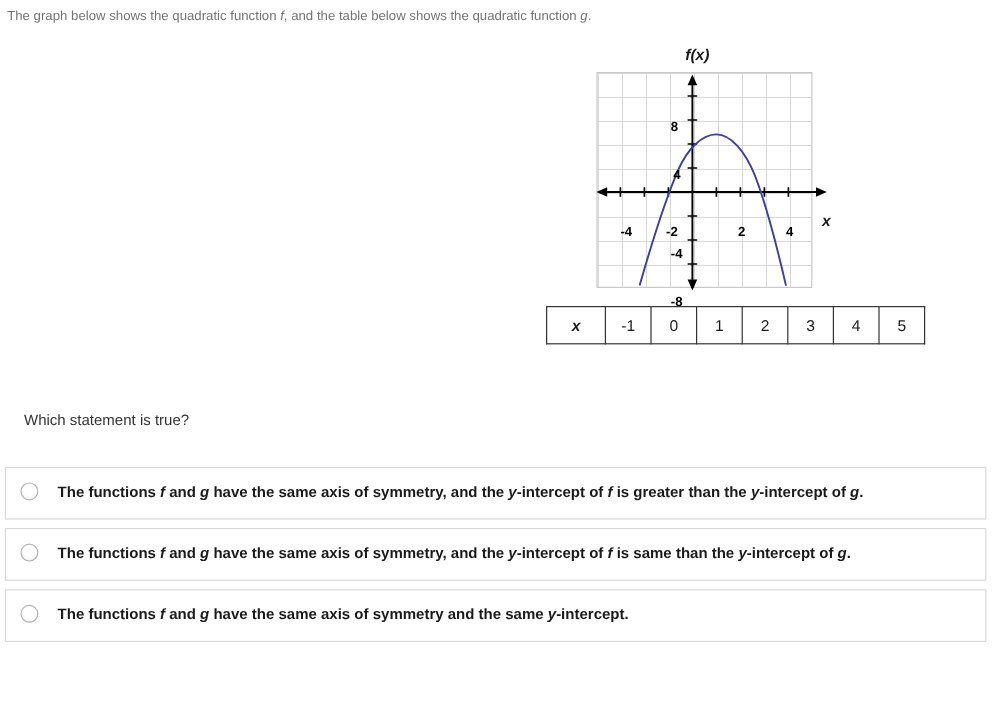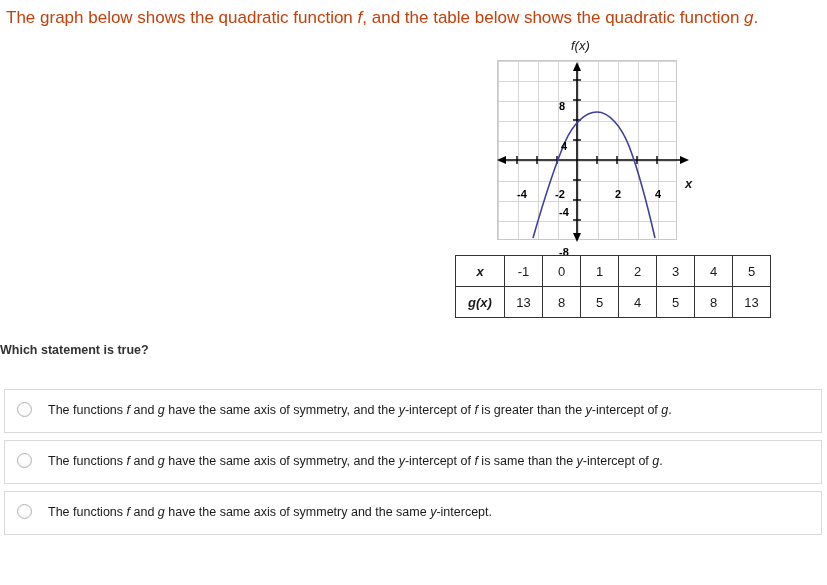--- a/index.html
+++ b/index.html
@@ -13,39 +13,39 @@
     font-family: "Liberation Sans", sans-serif;
     font-size: 12.5px;
     color: #1a1a1a;
     position: relative;
     overflow: hidden;
   }
   .prompt {
     position: absolute;
     left: 6px;
     top: 8px;
-    font-size: 17px;
-    color: #c2410c;
+    font-size: 11px;
+    color: #737373;
   }
   .prompt i { font-style: italic; }
 
   
   .graph-wrap {
     position: absolute;
     left: 497px;
     top: 38px;
     width: 210px;
     height: 205px;
   }
   .graph-label {
     position: absolute;
     left: 74px;
     top: 0px;
     font-style: italic;
-    font-weight: normal;
+    font-weight: bold;
     font-size: 13px;
   }
   .grid-box {
     position: absolute;
     left: 0px;
     top: 22px;
     width: 180px;
     height: 180px;
     border: 1px solid #c9c9c9;
     box-sizing: border-box;
@@ -99,25 +99,24 @@
   .gtable td.hdr {
     font-style: italic;
     font-weight: bold;
     min-width: 34px;
     padding: 5px 7px;
   }
 
   
   .question {
     position: absolute;
-    left: 0;
+    left: 20px;
     top: 343px;
     font-size: 12.5px;
     color: #333;
-    font-weight: bold;
   }
 
   
   .options {
     position: absolute;
     left: 4px;
     top: 389px;
     width: 818px;
   }
   .option {
@@ -135,21 +134,21 @@
     height: 13px;
     border-radius: 50%;
     border: 1px solid #b3b3b3;
     background: radial-gradient(circle at 50% 40%, #ffffff 40%, #ececec 100%);
     flex: 0 0 auto;
     margin-right: 16px;
     margin-top: 2px;
   }
   .opt-text {
     font-size: 12.5px;
-    font-weight: normal;
+    font-weight: bold;
     color: #1a1a1a;
     line-height: 1.75;
   }
   .opt-text i { font-style: italic; }
 </style>
 </head>
 <body>
 
 <div class="prompt">
   <span>The graph below shows the quadratic function </span><i>f</i><span>, and the table below shows the quadratic function </span><i>g</i><span>.</span>
@@ -201,30 +200,20 @@
   <tbody>
       <tr>
     <td class="hdr">x</td>
     <td>-1</td>
     <td>0</td>
     <td>1</td>
     <td>2</td>
     <td>3</td>
     <td>4</td>
     <td>5</td>
-  </tr>
-  <tr>
-    <td class="hdr">g(x)</td>
-    <td>13</td>
-    <td>8</td>
-    <td>5</td>
-    <td>4</td>
-    <td>5</td>
-    <td>8</td>
-    <td>13</td>
   </tr>
 </tbody>
   </table>
 
 <div class="question">Which statement is true?</div>
 
 <div class="options">
   <div class="option">
     <span class="radio"></span>
     <span class="opt-text"><span>The functions </span><i>f</i><span> and </span><i>g</i><span> have the same axis of symmetry, and the </span><i>y</i><span>-intercept of </span><i>f</i><span> is greater than the </span><i>y</i><span>-intercept of </span><i>g</i><span>.</span></span>

